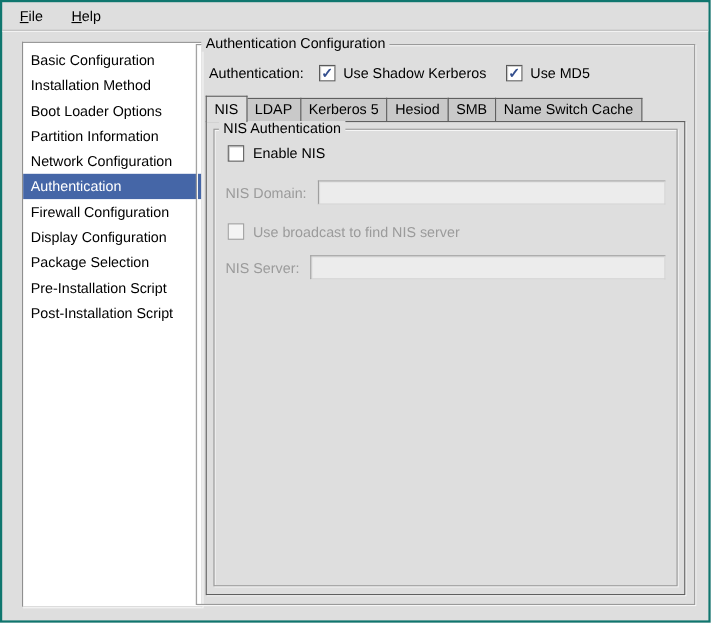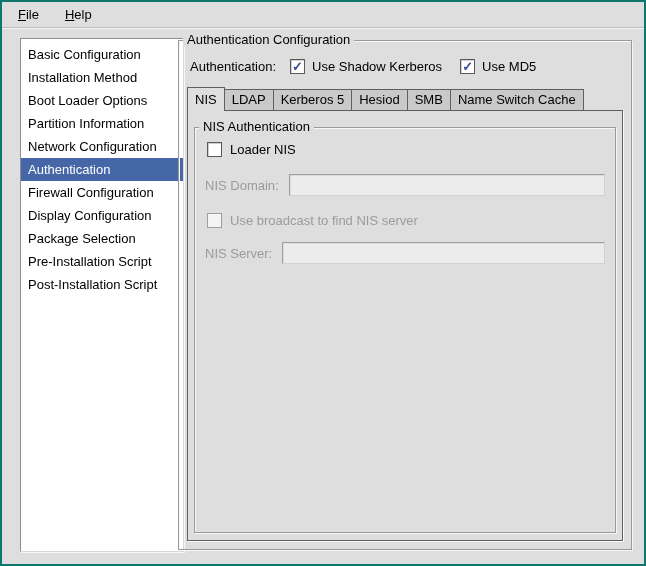--- a/index.html
+++ b/index.html
@@ -63,21 +63,21 @@
     background:var(--tab-inactive);border:1px solid var(--dark-border);border-bottom:none;
     padding:2px 7px;margin-left:-1px;line-height:16px;white-space:nowrap;cursor:default;
   }
   .tab:first-child{margin-left:0}
   .tab.active{
     background:var(--window-bg);padding-top:4px;padding-bottom:3px;margin-bottom:-1px;
     position:relative;z-index:3;text-align:center;
   }
   .notebook-page{
     flex:1;border:1px solid var(--dark-border);box-shadow:1px 1px 0 #fafafa;
-    background:var(--window-bg);padding:16px 6px 7px;display:flex;flex-direction:column;min-height:0;
+    background:var(--window-bg);padding:6px 6px 7px;display:flex;flex-direction:column;min-height:0;
   }
   
   .nis-frame{flex:1;position:relative;padding:14px 10px 10px;display:flex;flex-direction:column}
   .cb-row{display:flex;align-items:center;gap:8px;margin:0 0 0 2px;cursor:default}
   .input-row{display:flex;align-items:center;gap:10px;margin-top:14px}
   .input-row input{
     flex:1;height:22px;background:#ececec;color:#6e6e6e;
     border:1px solid #9f9f9f;border-bottom-color:#d2d2d2;border-right-color:#d2d2d2;
     box-shadow:inset 1px 1px 0 #dcdcdc;
     font-family:"Liberation Sans",sans-serif;font-size:13px;padding:0 4px;
@@ -134,21 +134,21 @@
         <span class="tab">Name Switch Cache</span>
       </div>
 
       <div class="notebook-page">
 
         <div class="nis-frame gframe">
           <span class="frame-legend">NIS Authentication</span>
 
           <div class="cb-row">
             <span class="cb"></span>
-            <span>Loader NIS</span>
+            <span>Enable NIS</span>
           </div>
 
           <div class="input-row mt16">
             <span class="dis">NIS Domain:</span>
             <input type="text" disabled="" value="" style="">
           </div>
 
           <div class="cb-row mt16">
             <span class="cb disabled"></span>
             <span class="dis">Use broadcast to find NIS server</span>

